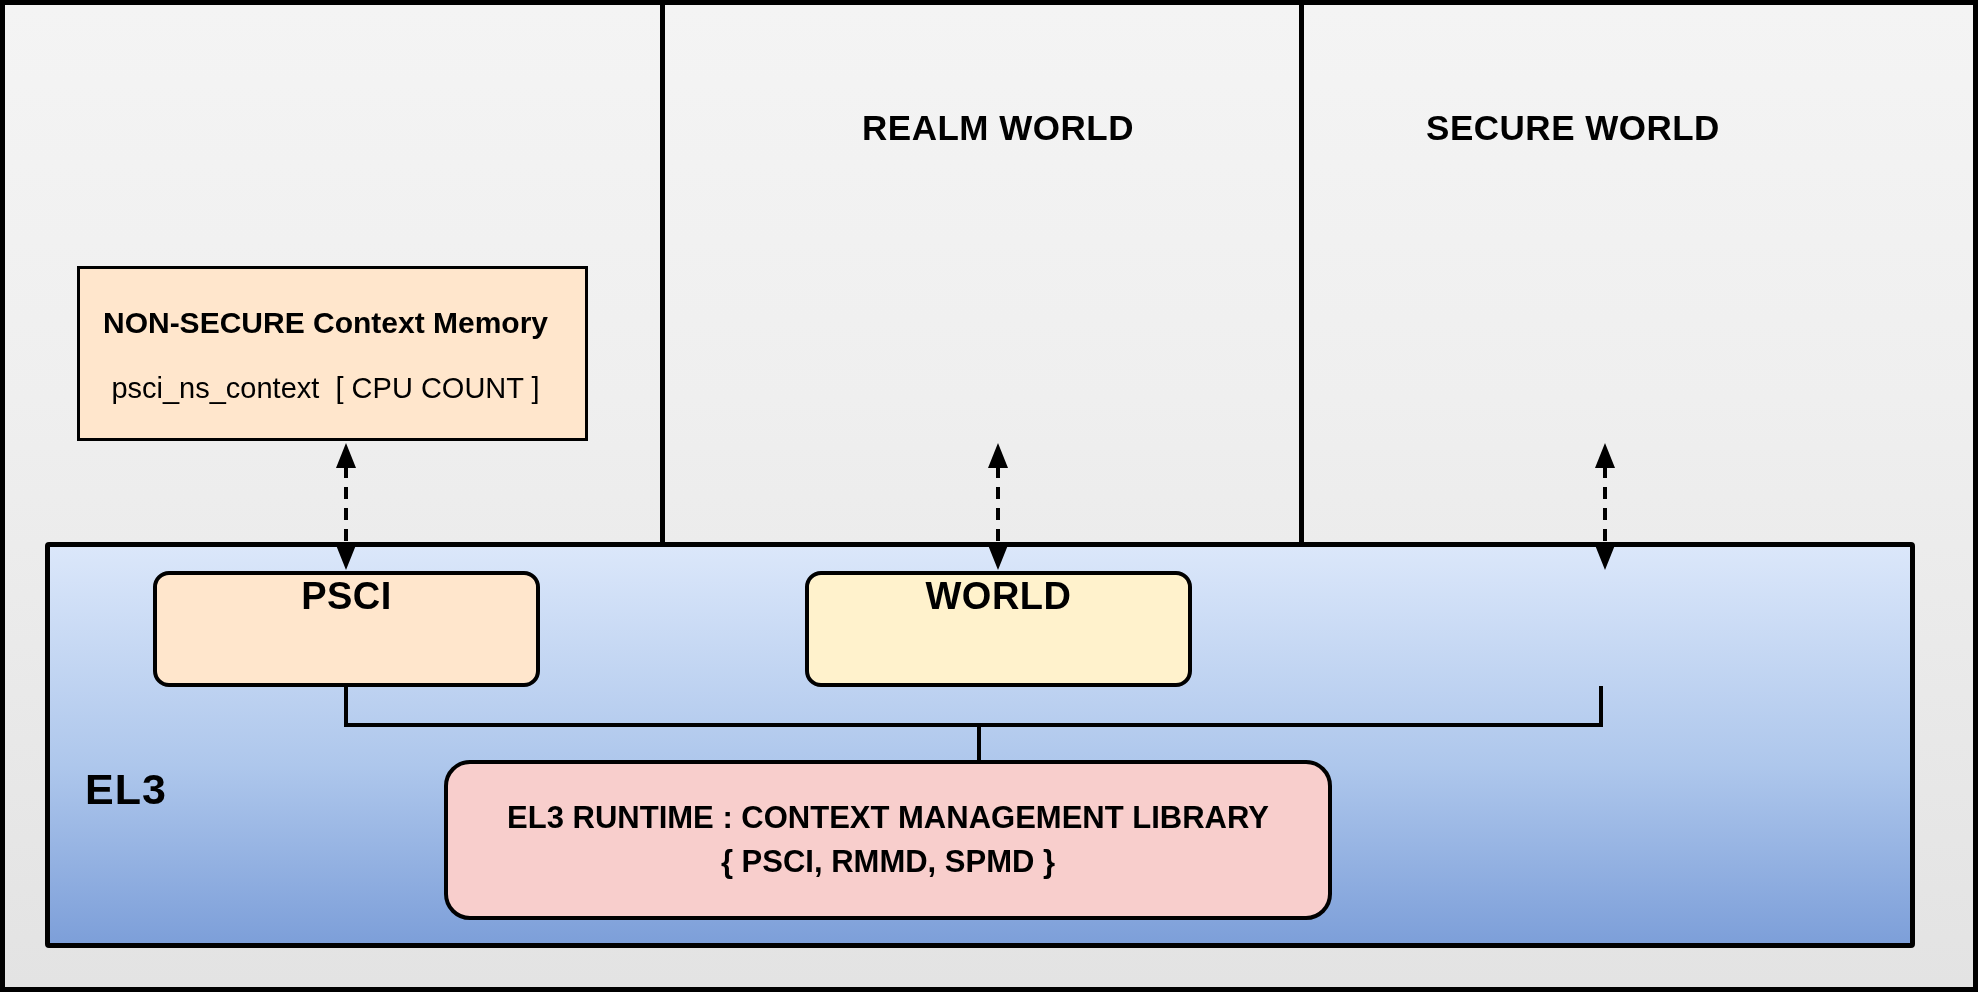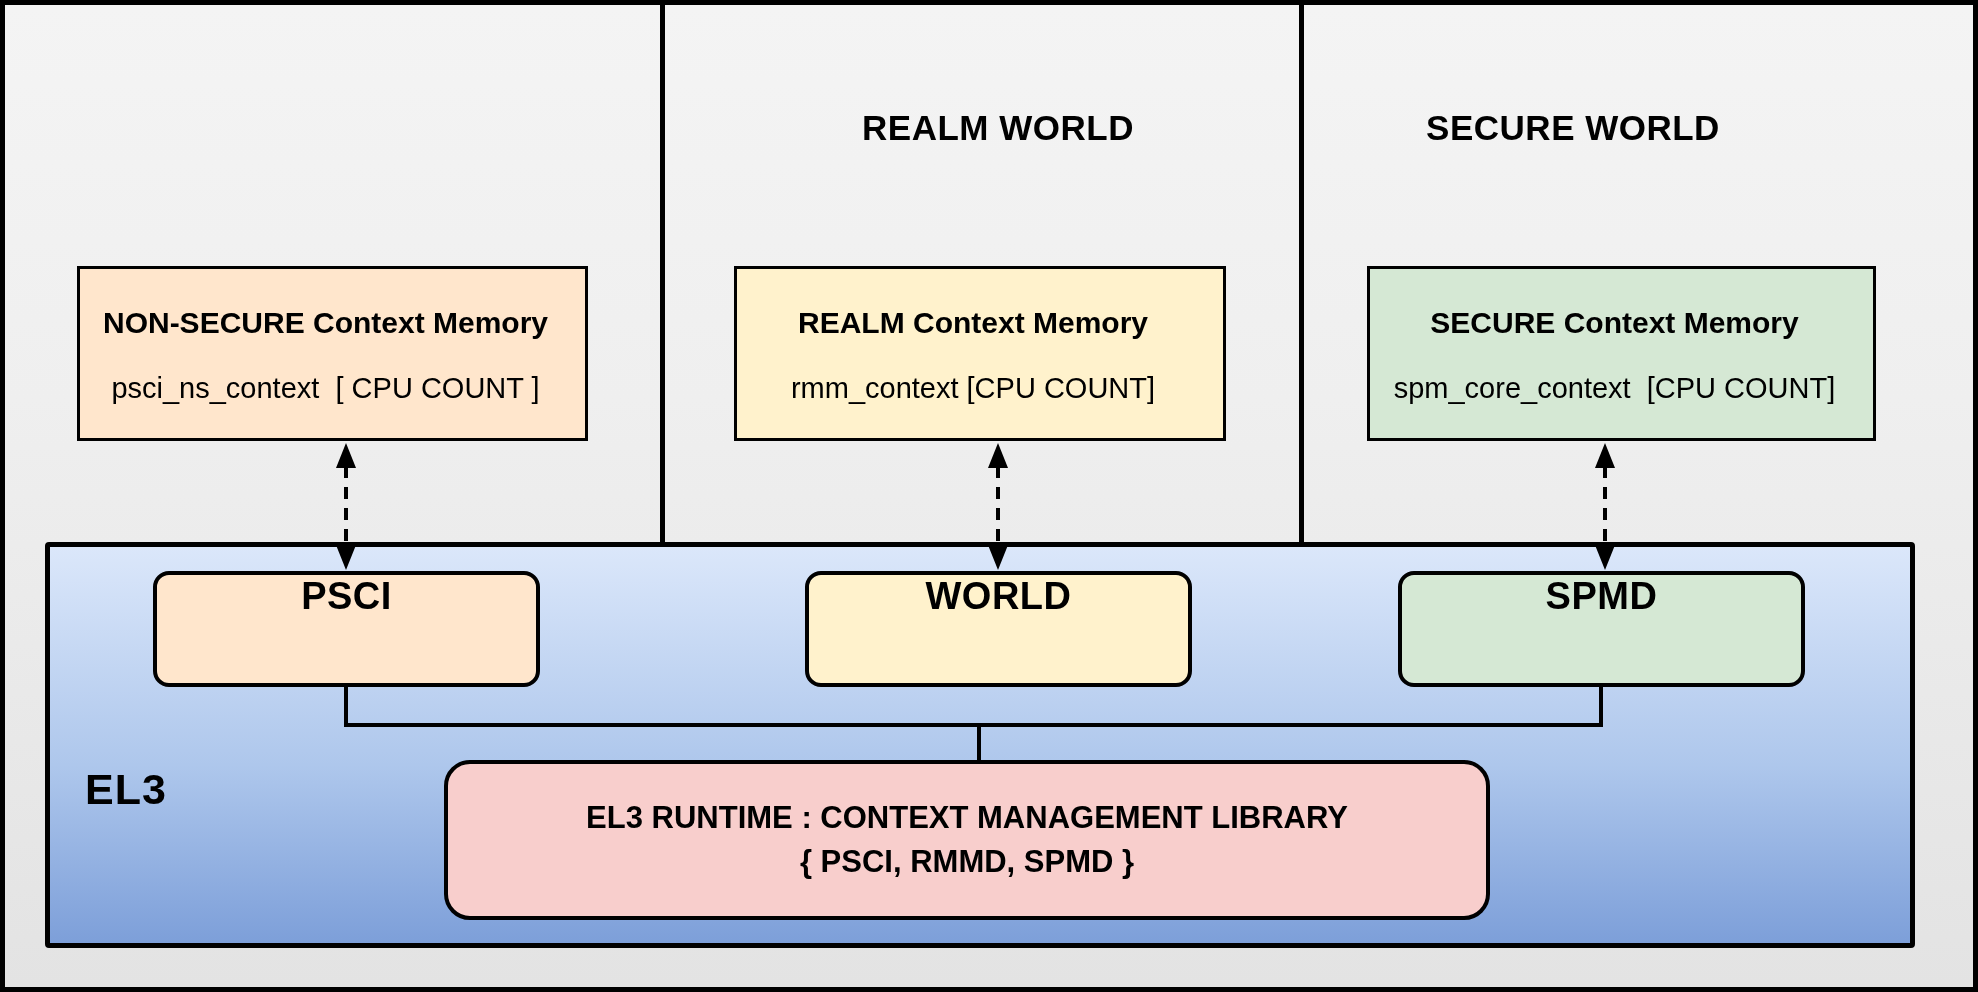--- a/index.html
+++ b/index.html
@@ -43,21 +43,21 @@
   .dispatcher{
     position:absolute;top:566px;height:116px;
     box-sizing:border-box;border:4px solid #000;border-radius:16px;
     display:flex;align-items:flex-start;justify-content:center;
     font-size:38px;font-weight:bold;color:#000;letter-spacing:0.5px;
   }
   .disp-psci{left:148px;width:387px;background:#ffe6cc;}
   .disp-rmmd{left:800px;width:387px;background:#fff2cc;}
   .disp-spmd{left:1393px;width:407px;background:#d5e8d4;}
   .runtime-box{
-    position:absolute;left:439px;top:755px;width:1046px;height:160px;
+    position:absolute;left:439px;top:755px;width:888px;height:160px;
     box-sizing:border-box;border:4px solid #000;border-radius:26px;
     background:#f8cecc;
     display:flex;flex-direction:column;align-items:center;justify-content:center;
     gap:8px;
   }
   .runtime-line{font-size:31px;font-weight:bold;color:#000;white-space:pre;text-align:center;}
   .overlay{
     position:absolute;left:0;top:0;width:1978px;height:992px;
     pointer-events:none;
   }
@@ -71,41 +71,30 @@
   <div class="divider" style="left:1294px;"></div>
 
   <div class="world-title" style="left:693px;">REALM WORLD</div>
   <div class="world-title" style="left:1268px;">SECURE WORLD</div>
 
   <div class="memory-box mem-normal">
     <div class="memory-title">NON-SECURE Context Memory</div>
     <div class="memory-value">psci_ns_context  [ CPU COUNT ]</div>
   </div>
 
-  <div class="memory-box mem-realm">
-    <div class="memory-title">REALM Context Memory</div>
-    <div class="memory-value">rmm_context [CPU COUNT]</div>
-  </div>
 
-  <div class="memory-box mem-secure">
-    <div class="memory-title">SECURE Context Memory</div>
-    <div class="memory-value">spm_core_context  [CPU COUNT]</div>
-  </div>
 
   <div class="el3-box"></div>
   <div class="el3-label">EL3</div>
 
   <div class="dispatcher disp-psci">
     <span>PSCI</span>
   </div>
   <div class="dispatcher disp-rmmd">
     <span>WORLD</span>
-  </div>
-  <div class="dispatcher disp-spmd">
-    <span>SPMD</span>
   </div>
 
   <div class="runtime-box">
     <div class="runtime-line">EL3 RUNTIME : CONTEXT MANAGEMENT LIBRARY</div>
     <div class="runtime-line">{ PSCI, RMMD, SPMD }</div>
   </div>
 
   <svg class="overlay" viewBox="0 0 1978 992">
 
     <g stroke="#000" stroke-width="4" fill="none">

